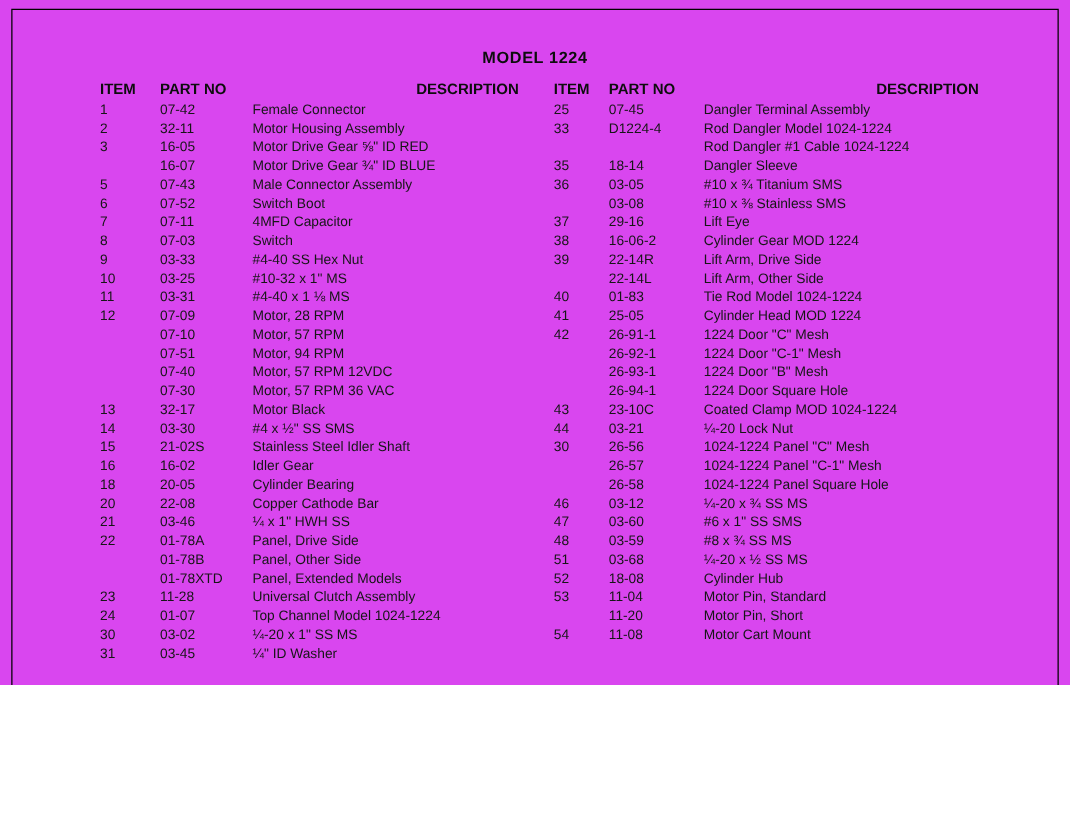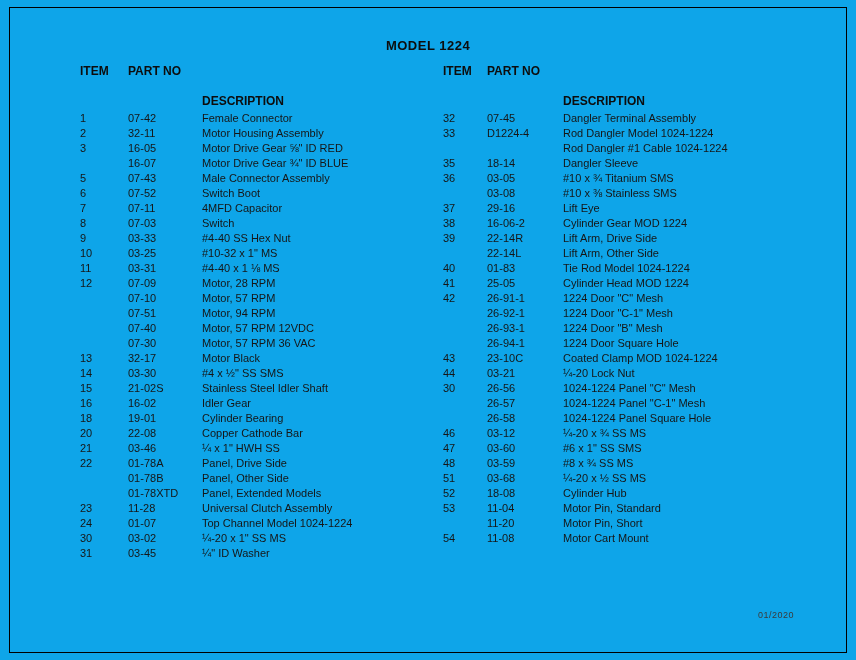--- a/index.html
+++ b/index.html
@@ -3,22 +3,22 @@
 <meta charset="utf-8">
 <style>
   html, body {
     margin: 0;
     padding: 0;
     background: #ffffff;
   }
   .page {
     position: relative;
     width: 856px;
-    height: 660px;
-    background: #0ea5e9;
+    height: 548px;
+    background: #d946ef;
     font-family: "Liberation Sans", "DejaVu Sans", sans-serif;
     color: #111111;
     overflow: hidden;
   }
   .frame {
     position: absolute;
     left: 9px;
     top: 7px;
     width: 836px;
     height: 644px;
@@ -50,21 +50,21 @@
     white-space: nowrap;
   }
   .parts-table.left  .hdr-row, .parts-table.left  .row { grid-template-columns: 48px 74px 1fr; }
   .parts-table.right .hdr-row, .parts-table.right .row { grid-template-columns: 44px 76px 1fr; }
   .hdr-row {
     font-weight: bold;
     font-size: 12px;
     margin-bottom: 2px;
     color: #0d0d0d;
   }
-  .hdr-row .desc { text-align: left; margin-top: 30px; }
+  .hdr-row .desc { text-align: right; }
   .cell { display: block; overflow: visible; }
   .footer-date {
     position: absolute;
     left: 758px;
     top: 610px;
     font-size: 9px;
     color: #3a3a3a;
     letter-spacing: 0.5px;
   }
 </style>
@@ -178,21 +178,21 @@
           <span class="cell part">21-02S</span>
           <span class="cell desc">Stainless Steel Idler Shaft</span>
         </div>
         <div class="row">
           <span class="cell item">16</span>
           <span class="cell part">16-02</span>
           <span class="cell desc">Idler Gear</span>
         </div>
         <div class="row">
           <span class="cell item">18</span>
-          <span class="cell part">19-01</span>
+          <span class="cell part">20-05</span>
           <span class="cell desc">Cylinder Bearing</span>
         </div>
         <div class="row">
           <span class="cell item">20</span>
           <span class="cell part">22-08</span>
           <span class="cell desc">Copper Cathode Bar</span>
         </div>
         <div class="row">
           <span class="cell item">21</span>
           <span class="cell part">03-46</span>
@@ -237,21 +237,21 @@
   </div>
 
   <div class="parts-table right">
     <div class="hdr-row">
       <span class="cell item">ITEM</span>
       <span class="cell part">PART NO</span>
       <span class="cell desc">DESCRIPTION</span>
     </div>
     <div>
         <div class="row">
-          <span class="cell item">32</span>
+          <span class="cell item">25</span>
           <span class="cell part">07-45</span>
           <span class="cell desc">Dangler Terminal Assembly</span>
         </div>
         <div class="row">
           <span class="cell item">33</span>
           <span class="cell part">D1224-4</span>
           <span class="cell desc">Rod Dangler Model 1024-1224</span>
         </div>
         <div class="row">
           <span class="cell item"></span>

